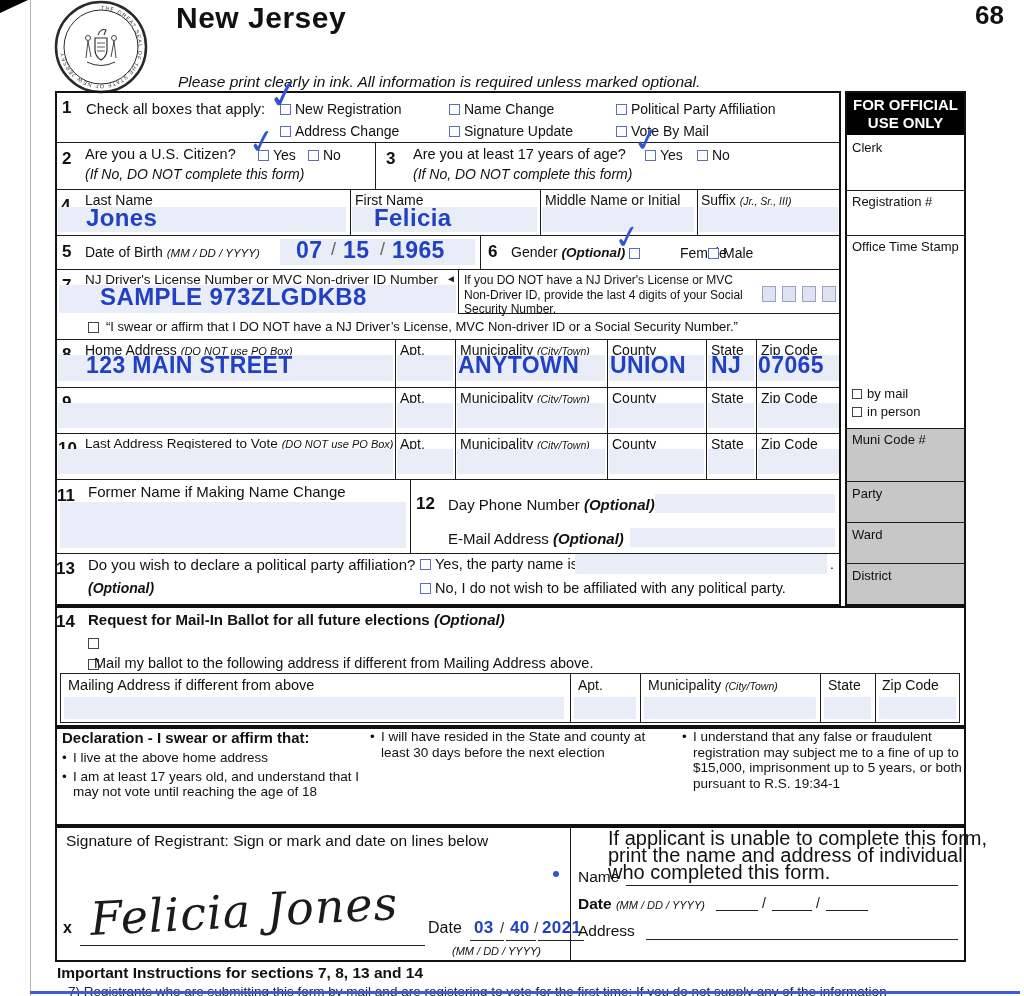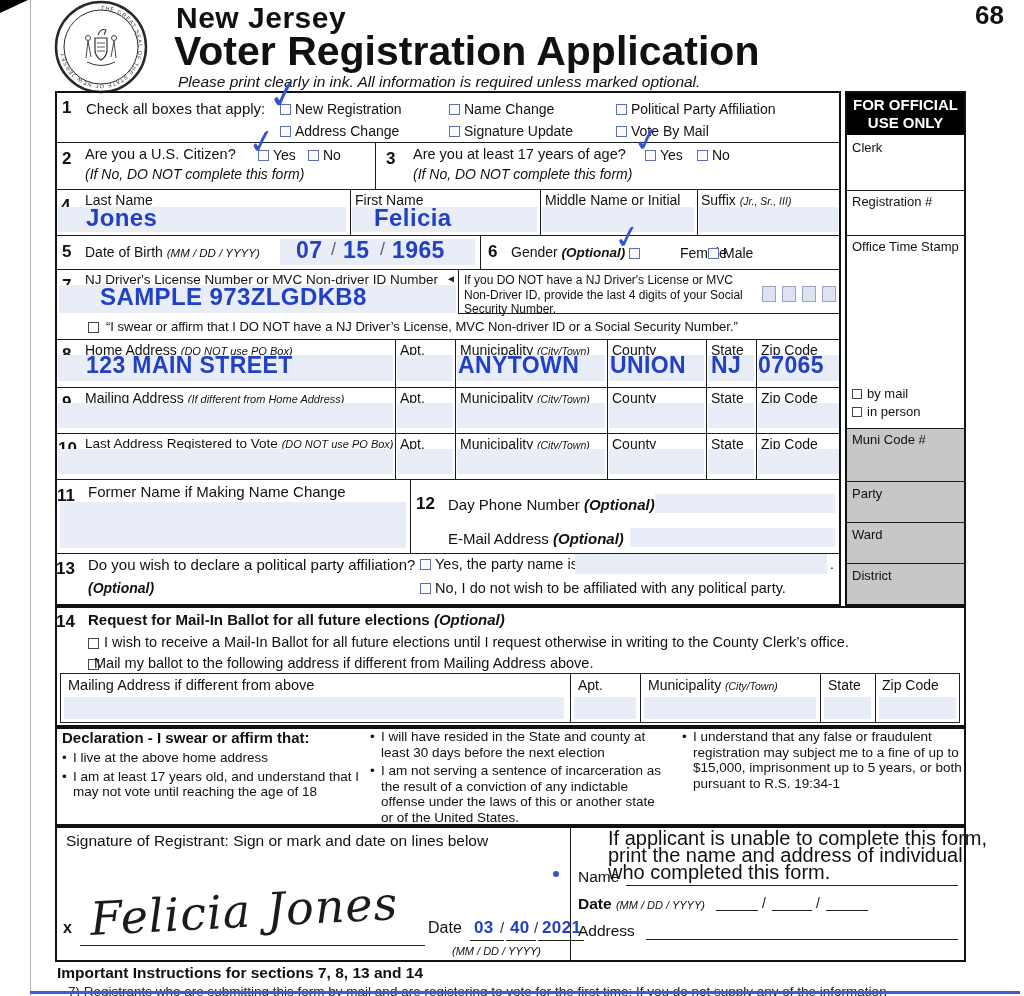--- a/index.html
+++ b/index.html
@@ -54,21 +54,20 @@
     <line x1="44" y1="51" x2="52" y2="51" stroke="#333" stroke-width="0.8"></line>
     <path d="M45,35 q3,-7 8,-5 l-2,5" fill="none" stroke="#333" stroke-width="1.1"></path>
     <circle cx="35" cy="38" r="2.5" fill="none" stroke="#333" stroke-width="0.9"></circle>
     <path d="M35,41 l-2,17 M35,41 l3,16" fill="none" stroke="#333" stroke-width="0.9"></path>
     <circle cx="61" cy="38" r="2.5" fill="none" stroke="#333" stroke-width="0.9"></circle>
     <path d="M61,41 l2,17 M61,41 l-3,16" fill="none" stroke="#333" stroke-width="0.9"></path>
     <path d="M34,62 q14,7 28,0" fill="none" stroke="#333" stroke-width="1"></path>
   </svg>
 
   <div class="lab b" style="left:176px;top:1px;font-size:30px;letter-spacing:.5px;">New Jersey</div>
-  <div class="lab b" style="left:174px;top:28px;font-size:41px;">Voter Registration Application</div>
   <div class="lab it" style="left:178px;top:73px;font-size:15.5px;">Please print clearly in ink. All information is required unless marked optional.</div>
   <div class="lab b" style="left:975px;top:0;font-size:26px;">68</div>
 
   <div class="box" style="left:55px;top:91px;width:786px;height:515px;"></div>
 
   <div class="hl" style="left:55px;top:142px;width:786px;"></div>
   <div class="hl" style="left:55px;top:189px;width:786px;"></div>
   <div class="hl" style="left:55px;top:235px;width:786px;"></div>
   <div class="hl" style="left:55px;top:269px;width:786px;"></div>
   <div class="hl" style="left:55px;top:339px;width:786px;"></div>
@@ -195,24 +194,20 @@
   <div class="fill" style="left:609px;top:355px;width:95px;height:26px;"></div>
   <div class="fill" style="left:708px;top:355px;width:46px;height:26px;"></div>
   <div class="fill" style="left:758px;top:355px;width:81px;height:26px;"></div>
   <div class="lab val" style="left:86px;top:352px;font-size:23px;">123 MAIN STREET</div>
   <div class="lab val" style="left:458px;top:352px;font-size:23px;">ANYTOWN</div>
   <div class="lab val" style="left:610px;top:352px;font-size:23px;">UNION</div>
   <div class="lab val" style="left:711px;top:352px;font-size:23px;">NJ</div>
   <div class="lab val" style="left:758px;top:352px;font-size:23px;">07065</div>
 
   <div class="num" style="left:62px;top:393px;">9</div>
-  <div class="lab" style="left:85px;top:390px;">
-    <span>Mailing Address</span>
-    <span class="it" style="font-size:11px;">(If different from Home Address)</span>
-  </div>
   <div class="lab" style="left:400px;top:390px;">Apt.</div>
   <div class="lab" style="left:460px;top:390px;">
     <span>Municipality</span>
     <span class="it" style="font-size:10.5px;">(City/Town)</span>
   </div>
   <div class="lab" style="left:612px;top:390px;">County</div>
   <div class="lab" style="left:711px;top:390px;">State</div>
   <div class="lab" style="left:761px;top:390px;">Zip Code</div>
   <div class="fill" style="left:58px;top:403px;width:335px;height:25px;"></div>
   <div class="fill" style="left:397px;top:403px;width:56px;height:25px;"></div>
@@ -292,21 +287,20 @@
   <div class="offlab" style="left:852px;top:527px;">Ward</div>
   <div class="offlab" style="left:852px;top:568px;">District</div>
 
   <div class="box" style="left:55px;top:606px;width:911px;height:121px;"></div>
   <div class="num" style="left:56px;top:612px;">14</div>
   <div class="lab b" style="left:88px;top:611px;font-size:15px;">
     <span>Request for Mail-In Ballot for all future elections</span>
     <span class="it">(Optional)</span>
   </div>
   <div class="cbk" style="left:88px;top:638px;"></div>
-  <div class="lab" style="left:104px;top:634px;font-size:14.5px;">I wish to receive a Mail-In Ballot for all future elections until I request otherwise in writing to the County Clerk’s office.</div>
   <div class="cbk" style="left:88px;top:659px;"></div>
   <div class="lab" style="left:94px;top:655px;font-size:14.5px;">Mail my ballot to the following address if different from Mailing Address above.</div>
 
   <div class="box1" style="left:60px;top:673px;width:900px;height:50px;"></div>
   <div class="vl" style="left:570px;top:673px;height:50px;"></div>
   <div class="vl" style="left:640px;top:673px;height:50px;"></div>
   <div class="vl" style="left:820px;top:673px;height:50px;"></div>
   <div class="vl" style="left:875px;top:673px;height:50px;"></div>
   <div class="lab" style="left:68px;top:677px;font-size:14.5px;">Mailing Address if different from above</div>
   <div class="lab" style="left:578px;top:677px;">Apt.</div>
@@ -326,21 +320,20 @@
   <div class="lab b" style="left:62px;top:729px;font-size:15px;">
     <span>Declaration -</span>
     <span>I swear or affirm that:</span>
   </div>
   <div class="bullets wrap" style="left:62px;top:750px;width:302px;">
     <div class="bullet">I live at the above home address</div>
     <div class="bullet">I am at least 17 years old, and understand that I may not vote until reaching the age of 18</div>
   </div>
   <div class="bullets wrap" style="left:370px;top:729px;width:296px;">
     <div class="bullet">I will have resided in the State and county at least 30 days before the next election</div>
-    <div class="bullet">I am not serving a sentence of incarceration as the result of a conviction of any indictable offense under the laws of this or another state or of the United States.</div>
   </div>
   <div class="bullets wrap" style="left:682px;top:729px;width:283px;">
     <div class="bullet">I understand that any false or fraudulent registration may subject me to a fine of up to $15,000, imprisonment up to 5 years, or both pursuant to R.S. 19:34-1</div>
   </div>
 
   <div class="box" style="left:55px;top:826px;width:911px;height:136px;"></div>
   <div class="vl" style="left:570px;top:826px;height:136px;"></div>
 
   <div class="lab" style="left:66px;top:832px;font-size:15.5px;">Signature of Registrant: Sign or mark and date on lines below</div>
   <div class="abs" style="left:553px;top:871px;width:6px;height:6px;border-radius:50%;background:#3054d2;"></div>

